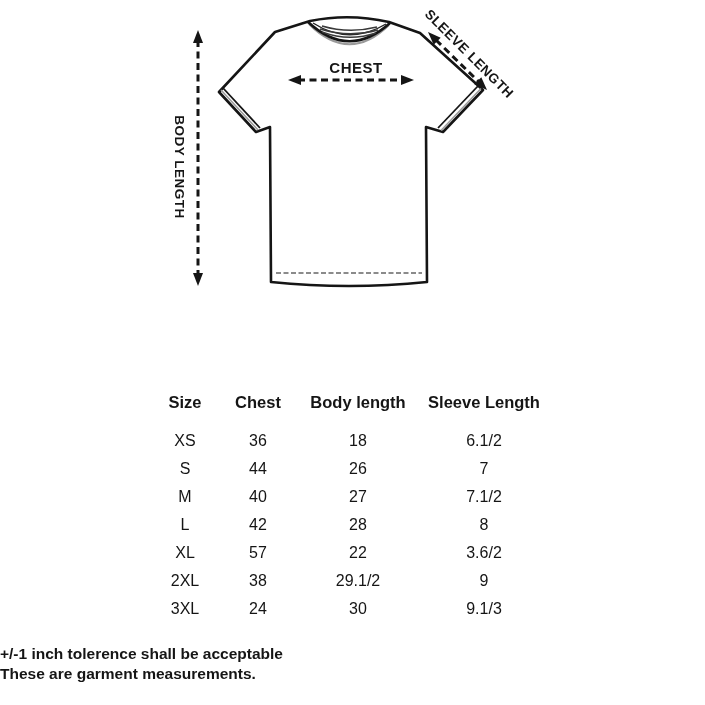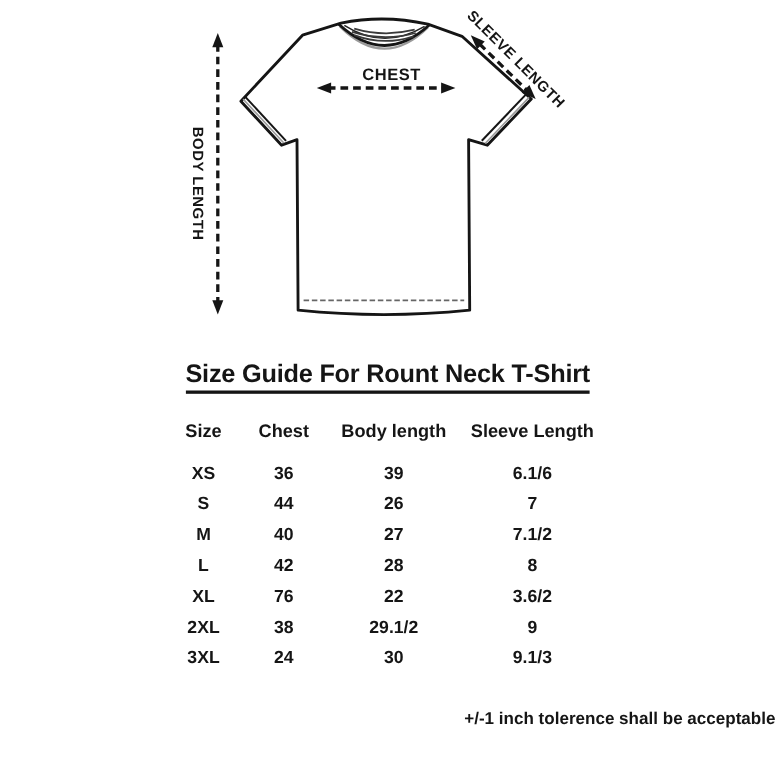--- a/index.html
+++ b/index.html
@@ -29,21 +29,21 @@
     letter-spacing: -0.2px;
   }
   .page-title .underlined {
     display: inline-block;
     border-bottom: 3px solid #151515;
     padding-bottom: 2px;
   }
   .size-table {
     position: absolute;
     left: 150px;
-    top: 380px;
+    top: 390px;
     width: 398px;
   }
   .thead, .tbody {
     display: grid;
     grid-template-columns: 70px 76px 124px 128px;
   }
   .thead .th {
     height: 24px;
     display: flex;
     align-items: center;
@@ -51,30 +51,30 @@
     font-weight: bold;
     font-size: 16.5px;
     white-space: nowrap;
   }
   .tbody { margin-top: 13px; grid-auto-rows: 28px; }
   .trow { display: contents; }
   .td {
     display: flex;
     align-items: center;
     justify-content: center;
-    font-weight: bold;
+    font-weight: normal;
     font-size: 16px;
     white-space: nowrap;
   }
   .notes {
     position: absolute;
     top: 644px;
     left: 0;
     width: 705px;
-    text-align: right;
+    text-align: left;
     font-weight: bold;
     font-size: 15.5px;
     line-height: 19.5px;
   }
 </style>
 </head>
 <body>
 
 <div class="page">
 
@@ -112,37 +112,34 @@
     <text class="svg-label" x="356" y="73" text-anchor="middle" font-size="15" letter-spacing="0.5">CHEST</text>
 
     <g>
       <line x1="436" y1="40" x2="479" y2="82" stroke="#151515" stroke-width="3" stroke-dasharray="7 4.5"></line>
       <polygon points="428,32 440.7,37.7 433.7,44.7" fill="#151515"></polygon>
       <polygon points="487,90 481.3,77.3 474.3,84.3" fill="#151515"></polygon>
     </g>
     <text class="svg-label" x="466" y="57" text-anchor="middle" font-size="13.5" letter-spacing="0.5" transform="rotate(45 466 57)">SLEEVE LENGTH</text>
   </svg>
 
-  <div class="page-title">
-    <span class="underlined">Size Guide For Rount Neck T-Shirt</span>
-  </div>
 
   <div class="size-table">
     <div class="thead">
       <div class="th">Size</div>
       <div class="th">Chest</div>
       <div class="th">Body length</div>
       <div class="th">Sleeve Length</div>
     </div>
     <div class="tbody">
       <div class="trow">
         <div class="td">XS</div>
         <div class="td">36</div>
-        <div class="td">39</div>
-        <div class="td">6.1/6</div>
+        <div class="td">18</div>
+        <div class="td">6.1/2</div>
       </div>
       <div class="trow">
         <div class="td">S</div>
         <div class="td">44</div>
         <div class="td">26</div>
         <div class="td">7</div>
       </div>
       <div class="trow">
         <div class="td">M</div>
         <div class="td">40</div>
@@ -150,36 +147,37 @@
         <div class="td">7.1/2</div>
       </div>
       <div class="trow">
         <div class="td">L</div>
         <div class="td">42</div>
         <div class="td">28</div>
         <div class="td">8</div>
       </div>
       <div class="trow">
         <div class="td">XL</div>
-        <div class="td">76</div>
+        <div class="td">57</div>
         <div class="td">22</div>
         <div class="td">3.6/2</div>
       </div>
       <div class="trow">
         <div class="td">2XL</div>
         <div class="td">38</div>
         <div class="td">29.1/2</div>
         <div class="td">9</div>
       </div>
       <div class="trow">
         <div class="td">3XL</div>
         <div class="td">24</div>
         <div class="td">30</div>
         <div class="td">9.1/3</div>
       </div>
     </div>
   </div>
 
   <div class="notes">
     <div>+/-1 inch tolerence shall be acceptable</div>
+    <div>These are garment measurements.</div>
   </div>
 
 </div>
 
 </body></html>

